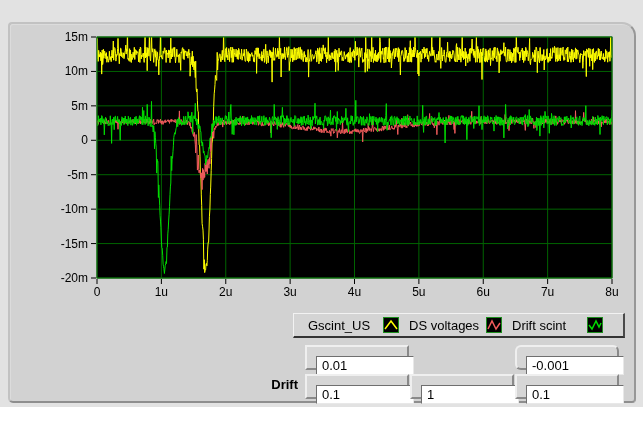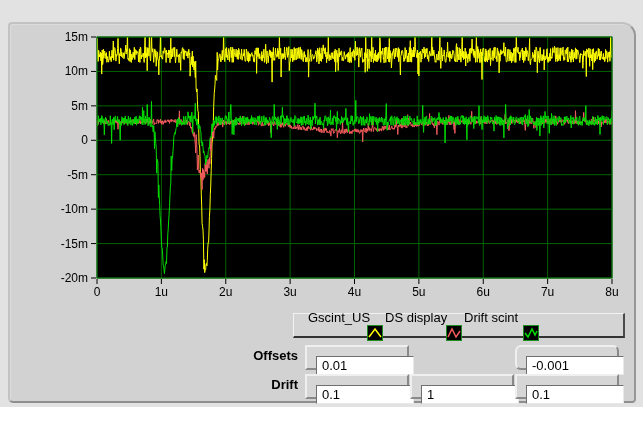--- a/index.html
+++ b/index.html
@@ -7,21 +7,21 @@
   .screen{position:relative;width:643px;height:407px;background:#e2e2e2;overflow:hidden;}
   .panel{position:absolute;left:8px;top:22px;width:628px;height:381px;box-sizing:border-box;
          background:#d2d2d2;border:2px solid #c2c2c2;
          border-right-color:#979797;border-bottom-color:#8e8e8e;
          border-radius:4px 14px 4px 5px;box-shadow:inset 1px 1px 0 #dcdcdc;}
   svg.chart{position:absolute;left:0;top:0;}
   svg.chart text{font-family:"Liberation Sans",sans-serif;font-size:12px;fill:#000;}
   .legend{position:absolute;left:293px;top:313px;width:332px;height:25px;box-sizing:border-box;
           background:#d4d4d4;border:1px solid #f2f2f2;border-right:2px solid #4a4a4a;
           border-bottom:2px solid #333;display:flex;align-items:center;padding-left:14px;}
-  .lg-entry{display:flex;align-items:flex-end;margin-right:2px;flex-direction:column;}
+  .lg-entry{display:flex;align-items:center;margin-right:10px;}
   .lg-label{font-size:13px;color:#000;display:inline-block;}
   .lg-label.w0{width:75px;} .lg-label.w1{width:77px;} .lg-label.w2{width:75px;}
   .lg-icon{display:block;}
   .note{position:absolute;left:25px;top:352px;font-size:13px;line-height:14px;color:#000;}
   .rowlabel{position:absolute;left:210px;width:88px;text-align:right;font-size:13px;
             font-weight:bold;color:#000;}
   .field{position:absolute;width:104px;height:25px;box-sizing:border-box;background:#d6d6d6;
          border:2px solid;border-color:#efefef #898989 #898989 #efefef;padding:1px;}
   .field input{display:block;width:100%;height:100%;box-sizing:border-box;margin:8px;
          background:#fff;border:1px solid;border-color:#6f6f6f #e8e8e8 #e8e8e8 #6f6f6f;
@@ -101,37 +101,36 @@
 
   <div class="legend">
     <div class="lg-entry">
       <span class="lg-label w0">Gscint_US</span>
       <svg class="lg-icon" width="16" height="16">
         <rect x="0.5" y="0.5" width="15" height="15" fill="#000" stroke="#1e8e1e"></rect>
         <polyline fill="none" stroke-width="1.5" points="2,12 8,4 14,12" stroke="#ffff00"></polyline>
       </svg>
     </div>
     <div class="lg-entry">
-      <span class="lg-label w1">DS display</span>
+      <span class="lg-label w1">DS voltages</span>
       <svg class="lg-icon" width="16" height="16">
         <rect x="0.5" y="0.5" width="15" height="15" fill="#000" stroke="#1e8e1e"></rect>
         <polyline fill="none" stroke-width="1.5" points="2,12 6,4 10,12 14,6" stroke="#f25c5c"></polyline>
       </svg>
     </div>
     <div class="lg-entry">
       <span class="lg-label w2">Drift scint</span>
       <svg class="lg-icon" width="16" height="16">
         <rect x="0.5" y="0.5" width="15" height="15" fill="#000" stroke="#1e8e1e"></rect>
         <polyline fill="none" stroke-width="1.5" points="2,8 5,12 9,4 12,10 14,6" stroke="#00dc00"></polyline>
       </svg>
     </div>
   </div>
 
 
-  <div class="rowlabel" style="top:348px;">Offsets</div>
   <div class="rowlabel" style="top:377px;">Drift</div>
 
   <div class="field" style="left:305px;top:345px;">
     <input value="0.01" style="">
   </div>
   <div class="field" style="left:515px;top:345px;border-radius:6px;">
     <input value="-0.001" style="">
   </div>
 
   <div class="field" style="left:305px;top:374px;">

